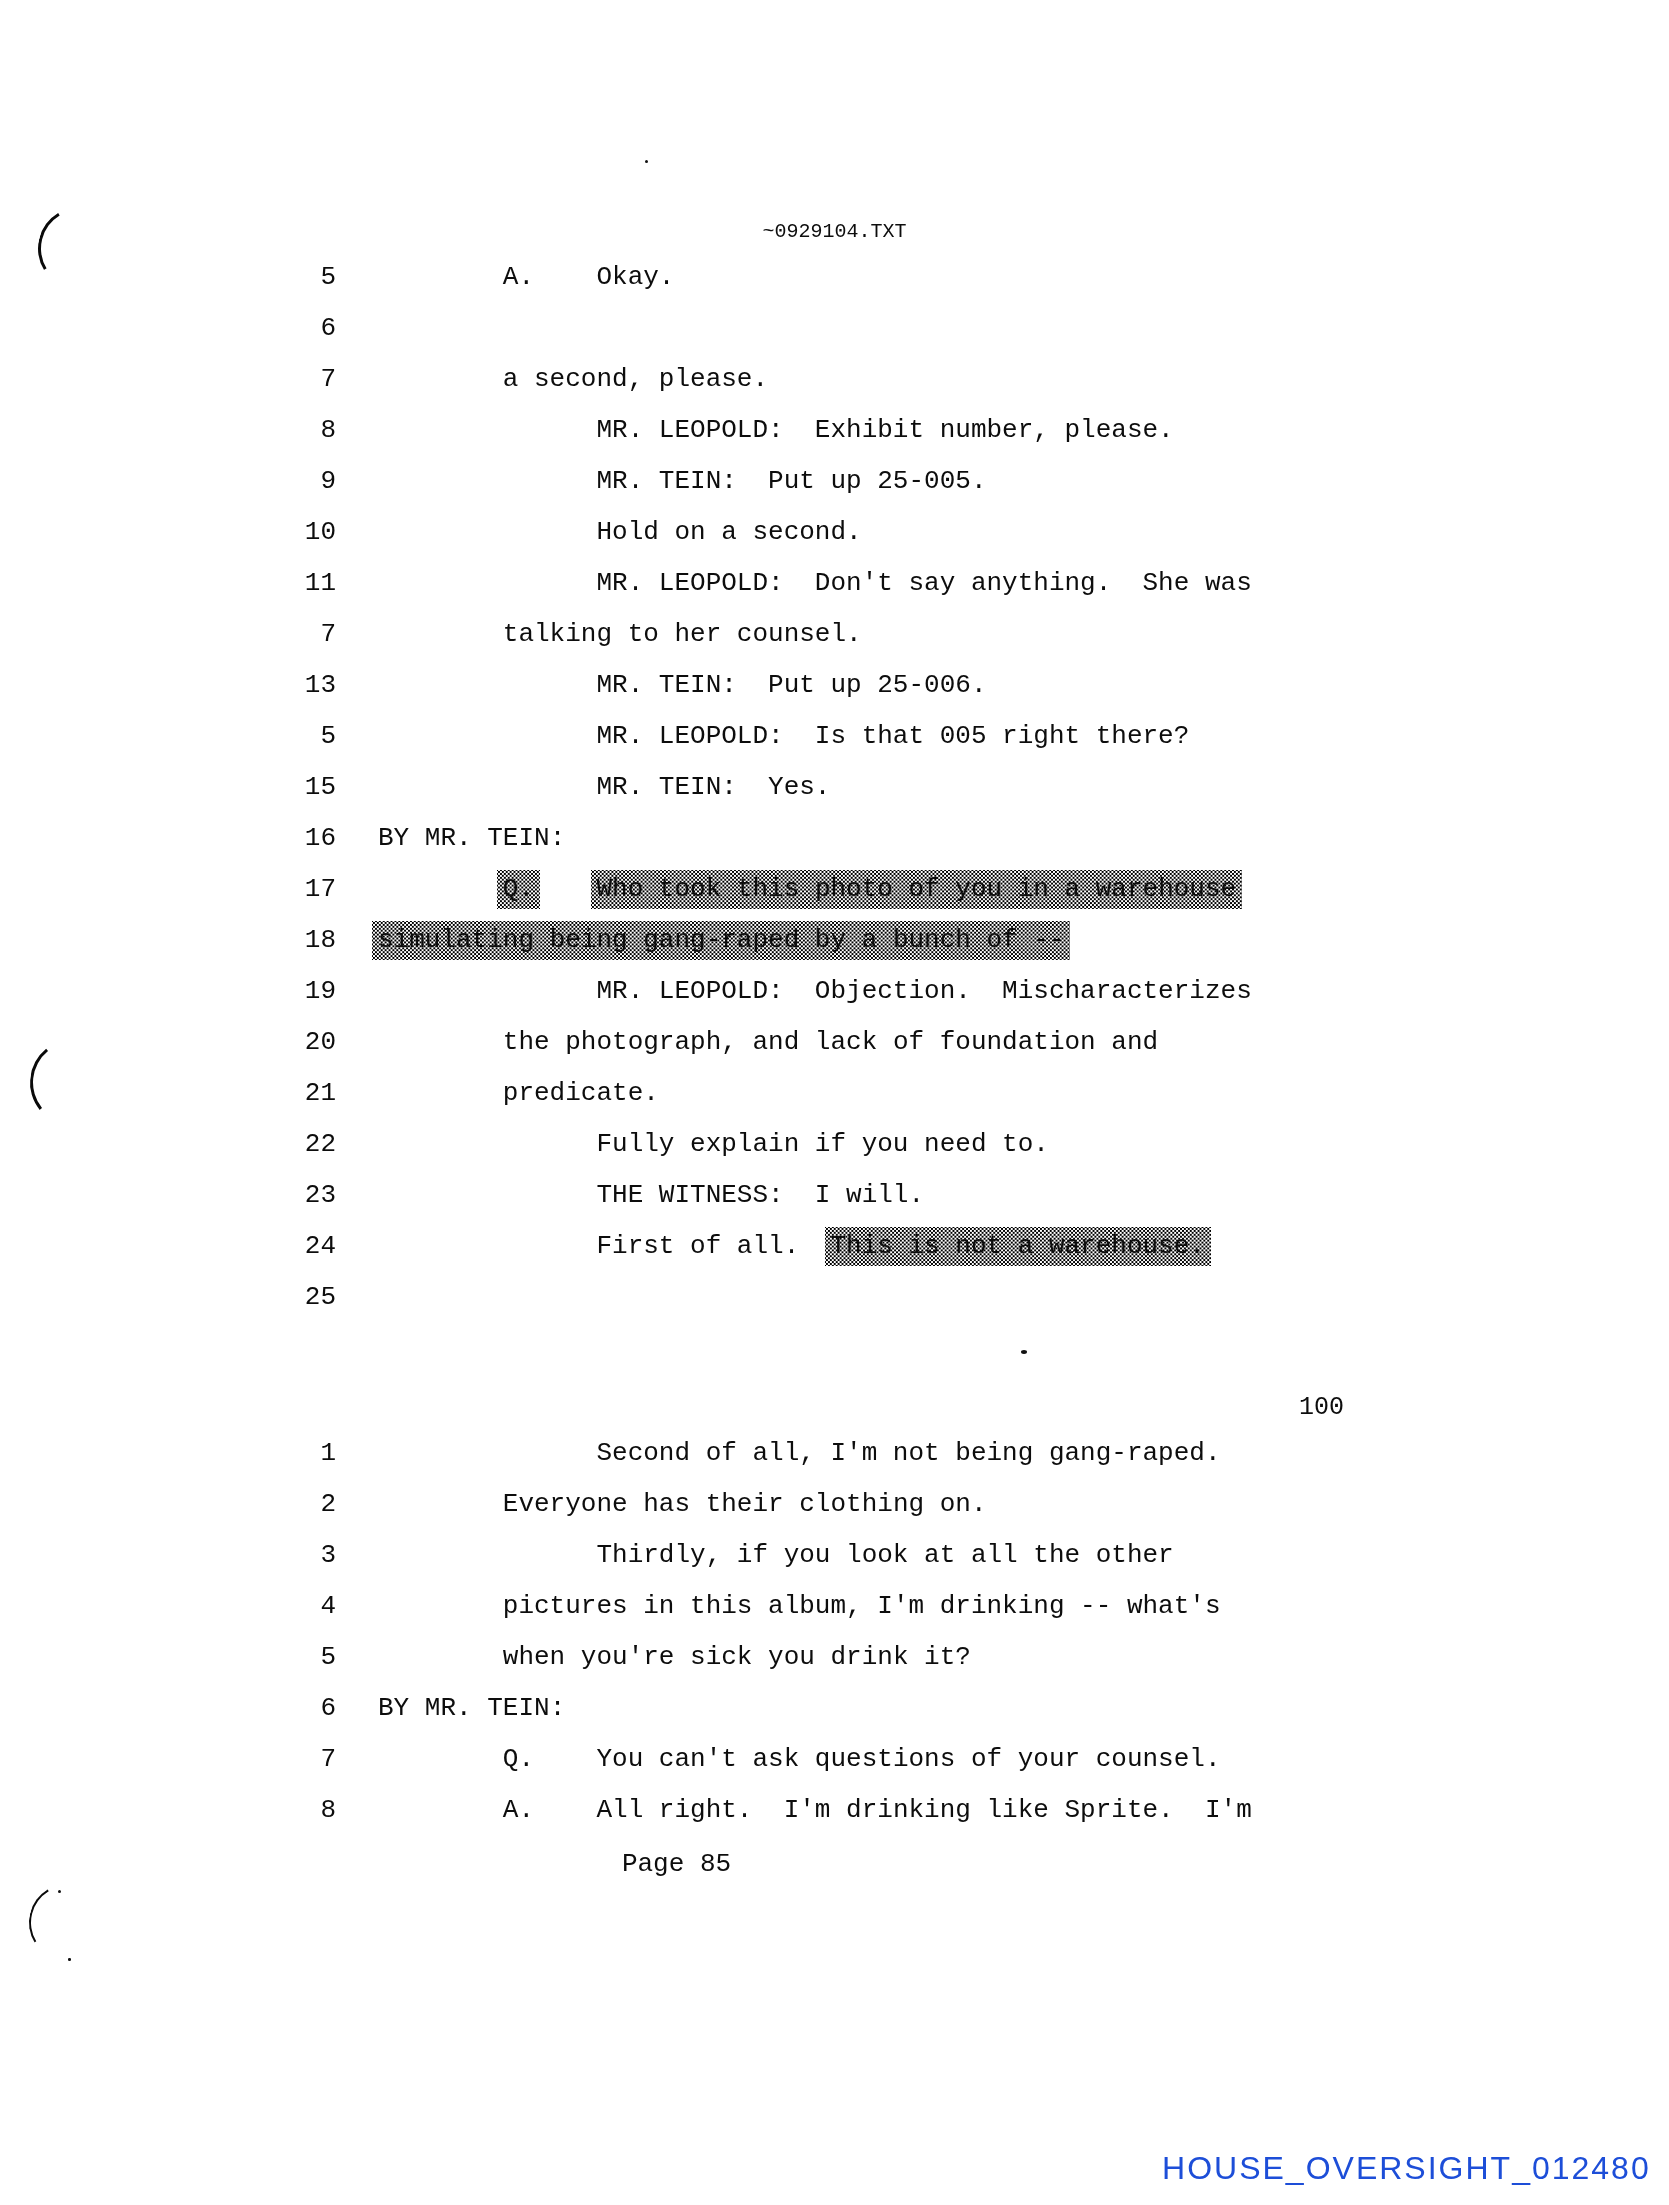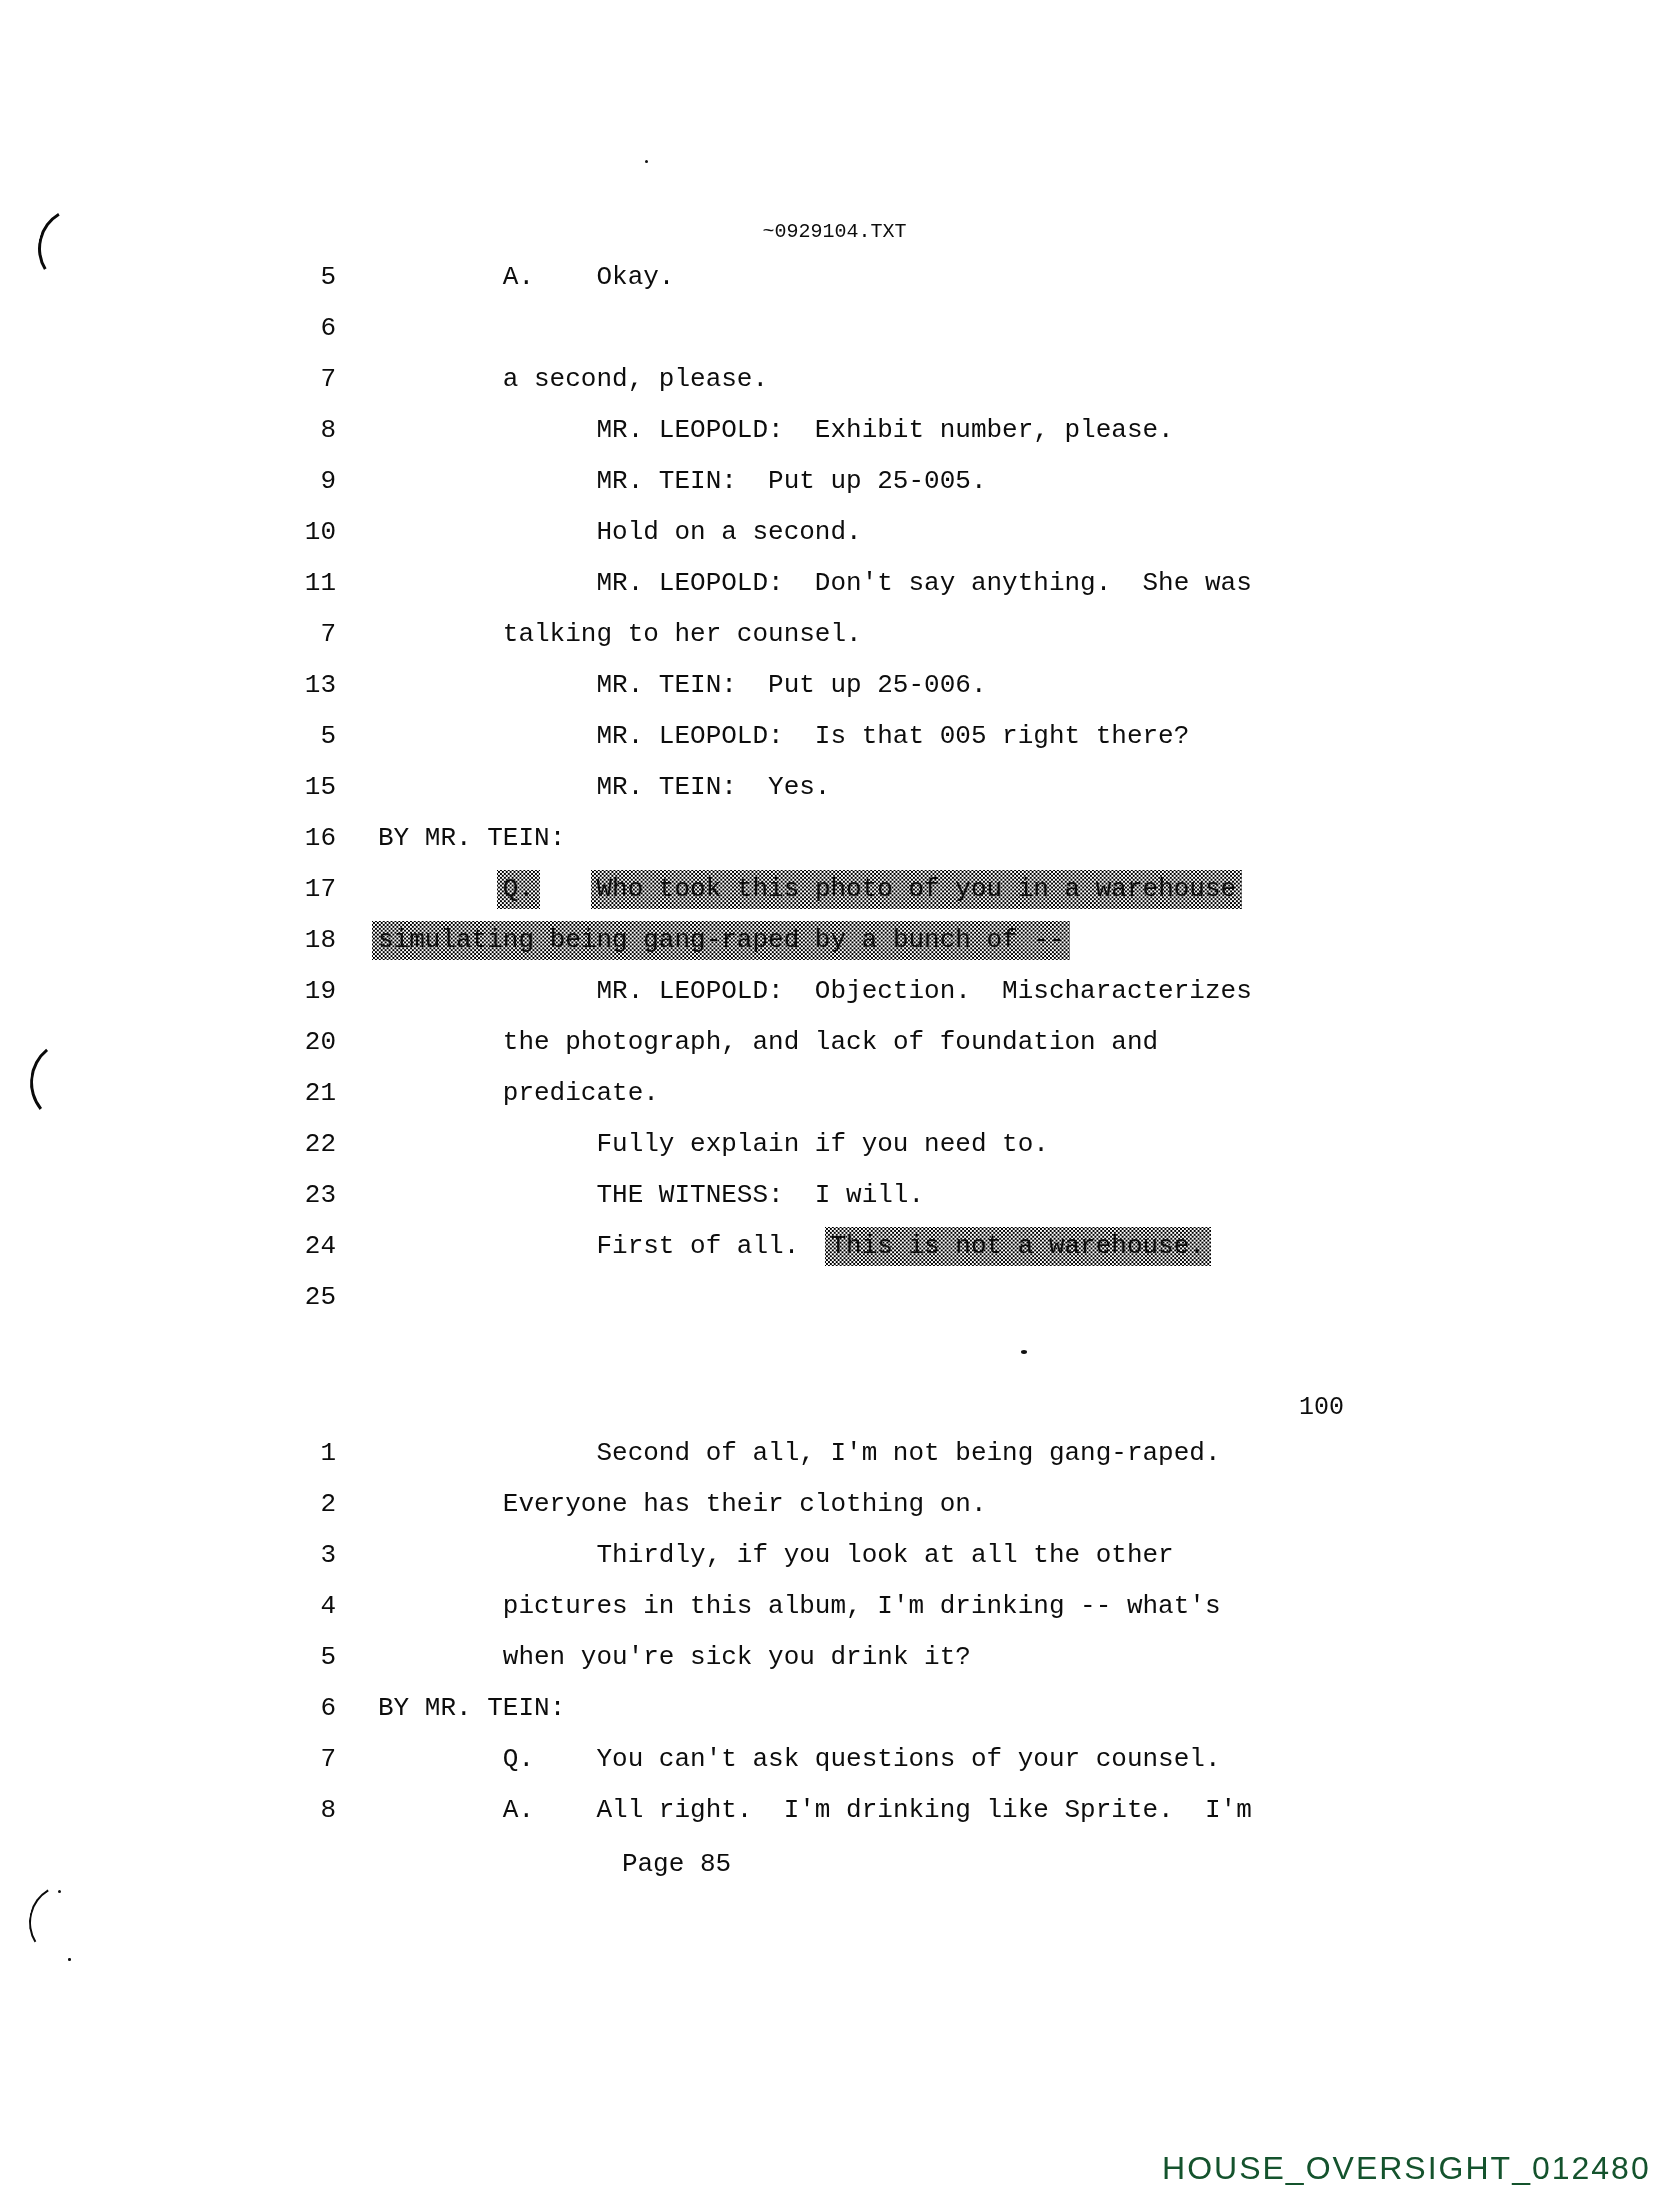--- a/index.html
+++ b/index.html
@@ -67,21 +67,21 @@
   
   .page-label {
     position: absolute; top: 1849px; left: 0; width: 1353px;
     text-align: center; font-size: 26px; line-height: 31px;
   }
 
   
   .bates {
     position: absolute; top: 2150px; right: 18.3px;
     font-family: "Liberation Sans", sans-serif;
-    font-size: 32px; letter-spacing: 2px; color: #14532d;
+    font-size: 32px; letter-spacing: 2px; color: #1d4ed8;
     white-space: nowrap;
   }
 
   
   .arc {
     position: absolute; border-radius: 50%;
     border-style: solid; border-color: transparent;
     border-left-color: #0a0a0a;
   }
   #arc1 { left: 38px;  top: 207px;  width: 77px; height: 77px; border-width: 3.3px; transform: rotate(14deg); }

